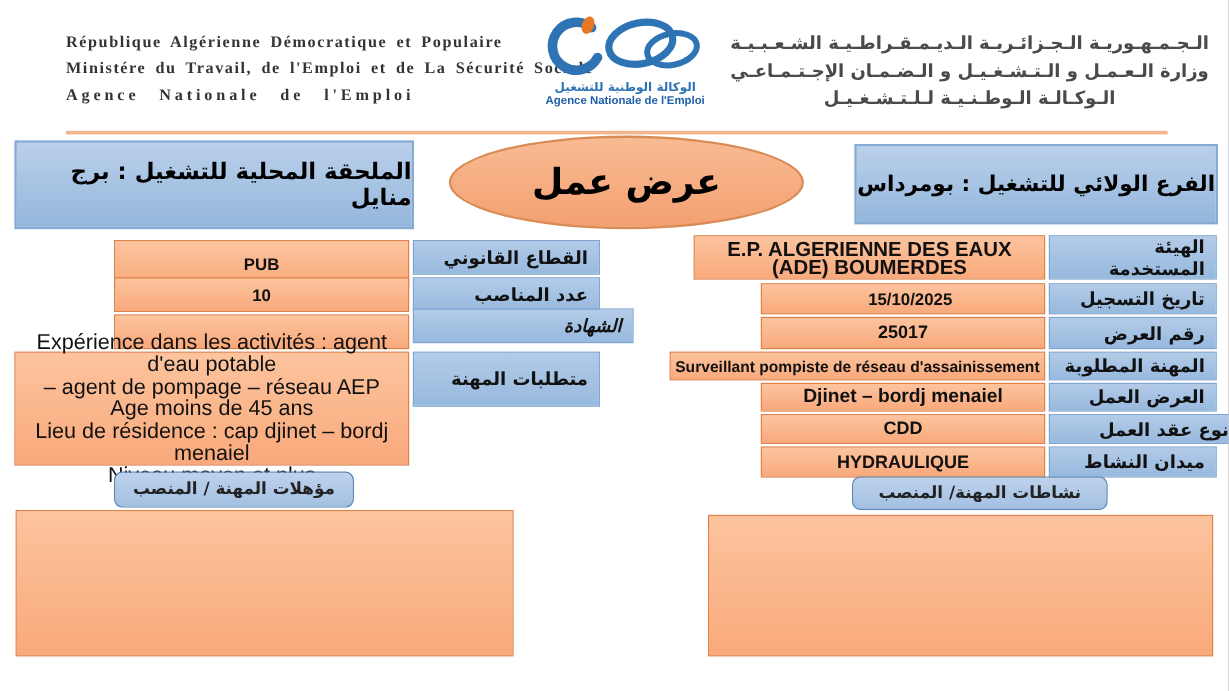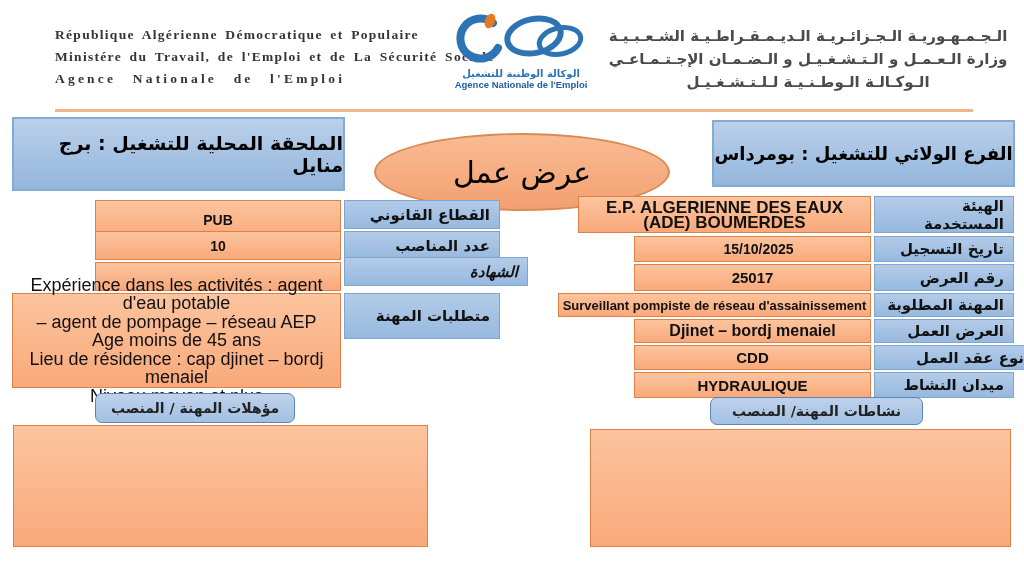--- a/index.html
+++ b/index.html
@@ -56,21 +56,21 @@
   .title-box {
     position:absolute; display:flex; align-items:center; justify-content:center;
     direction:rtl; font-weight:bold; color:#000;
   }
   .offer-ellipse {
     position:absolute; left:374px; top:113px; width:296px; height:78px;
     border-radius:50%;
     background:linear-gradient(180deg,#f9bb93 0%,#f3a071 100%);
     border:2px solid #d98b55;
     display:flex; align-items:center; justify-content:center;
-    font-weight:normal; font-size:30px; color:#000;margin-top:20px;
+    font-weight:bold; font-size:30px; color:#000;
   }
   
   .pill {
     position:absolute; display:flex; align-items:center; justify-content:center;
     background:linear-gradient(180deg,#bed2ec 0%,#a3c0e2 100%);
     border:1.5px solid #5a86b4; border-radius:7px;
     direction:rtl; font-weight:bold; font-size:14px; color:#222;
   }
   
   .req-box {

